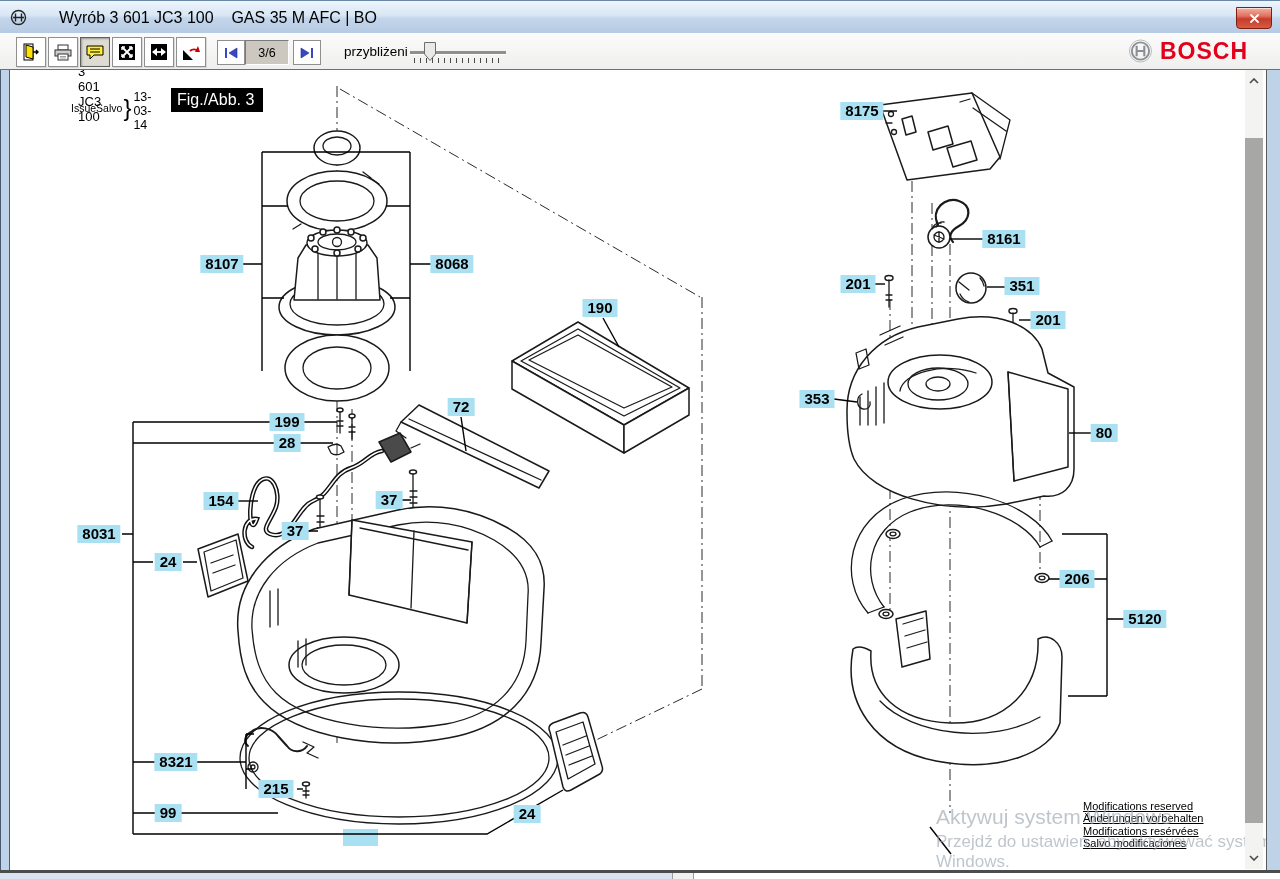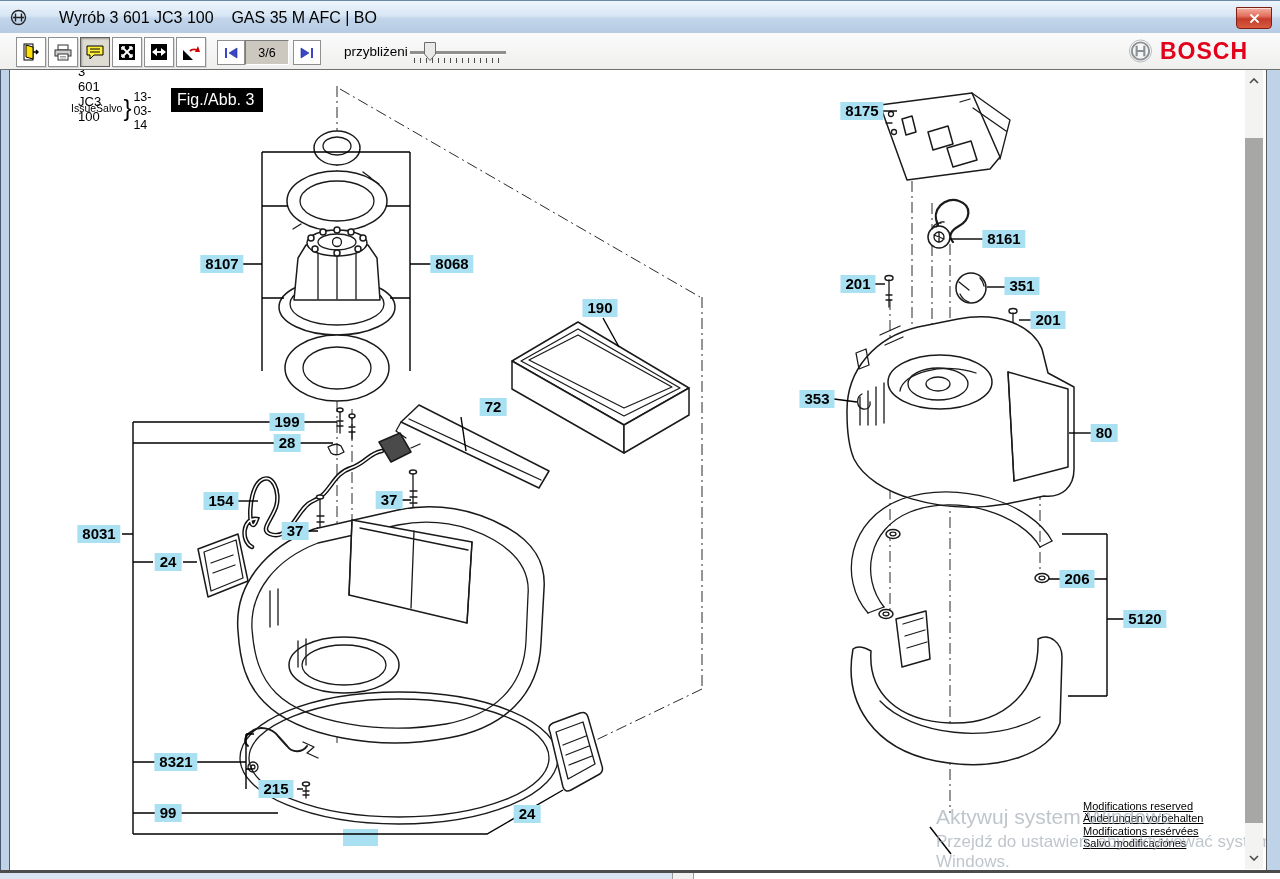--- a/index.html
+++ b/index.html
@@ -269,21 +269,21 @@
       <path class="ld" d="M1092,432 H1069"></path>
       <path class="ld" d="M1060,578 H1049 M1094,578 H1107 M1107,533 V695 M1107,533 H1062 M1107,695 H1068 M1124,618 H1107"></path>
       <path class="ld" d="M930,826 L951,853"></path>
     </g>
   </svg>
 
   <div id="labels-layer">
       <div class="part-label" style="left: 222px; top: 263px;">8107</div>
       <div class="part-label" style="left: 452px; top: 263px;">8068</div>
       <div class="part-label" style="left: 600px; top: 307px;">190</div>
-      <div class="part-label" style="left: 461px; top: 406px; margin-left: 32px;">72</div>
+      <div class="part-label" style="left: 461px; top: 406px;">72</div>
       <div class="part-label" style="left: 287px; top: 421px;">199</div>
       <div class="part-label" style="left: 287px; top: 442px;">28</div>
       <div class="part-label" style="left: 221px; top: 500px;">154</div>
       <div class="part-label" style="left: 389px; top: 499px;">37</div>
       <div class="part-label" style="left: 295px; top: 530px;">37</div>
       <div class="part-label" style="left: 99px; top: 533px;">8031</div>
       <div class="part-label" style="left: 168px; top: 561px;">24</div>
       <div class="part-label" style="left: 176px; top: 761px;">8321</div>
       <div class="part-label" style="left: 276px; top: 788px;">215</div>
       <div class="part-label" style="left: 168px; top: 812px;">99</div>

